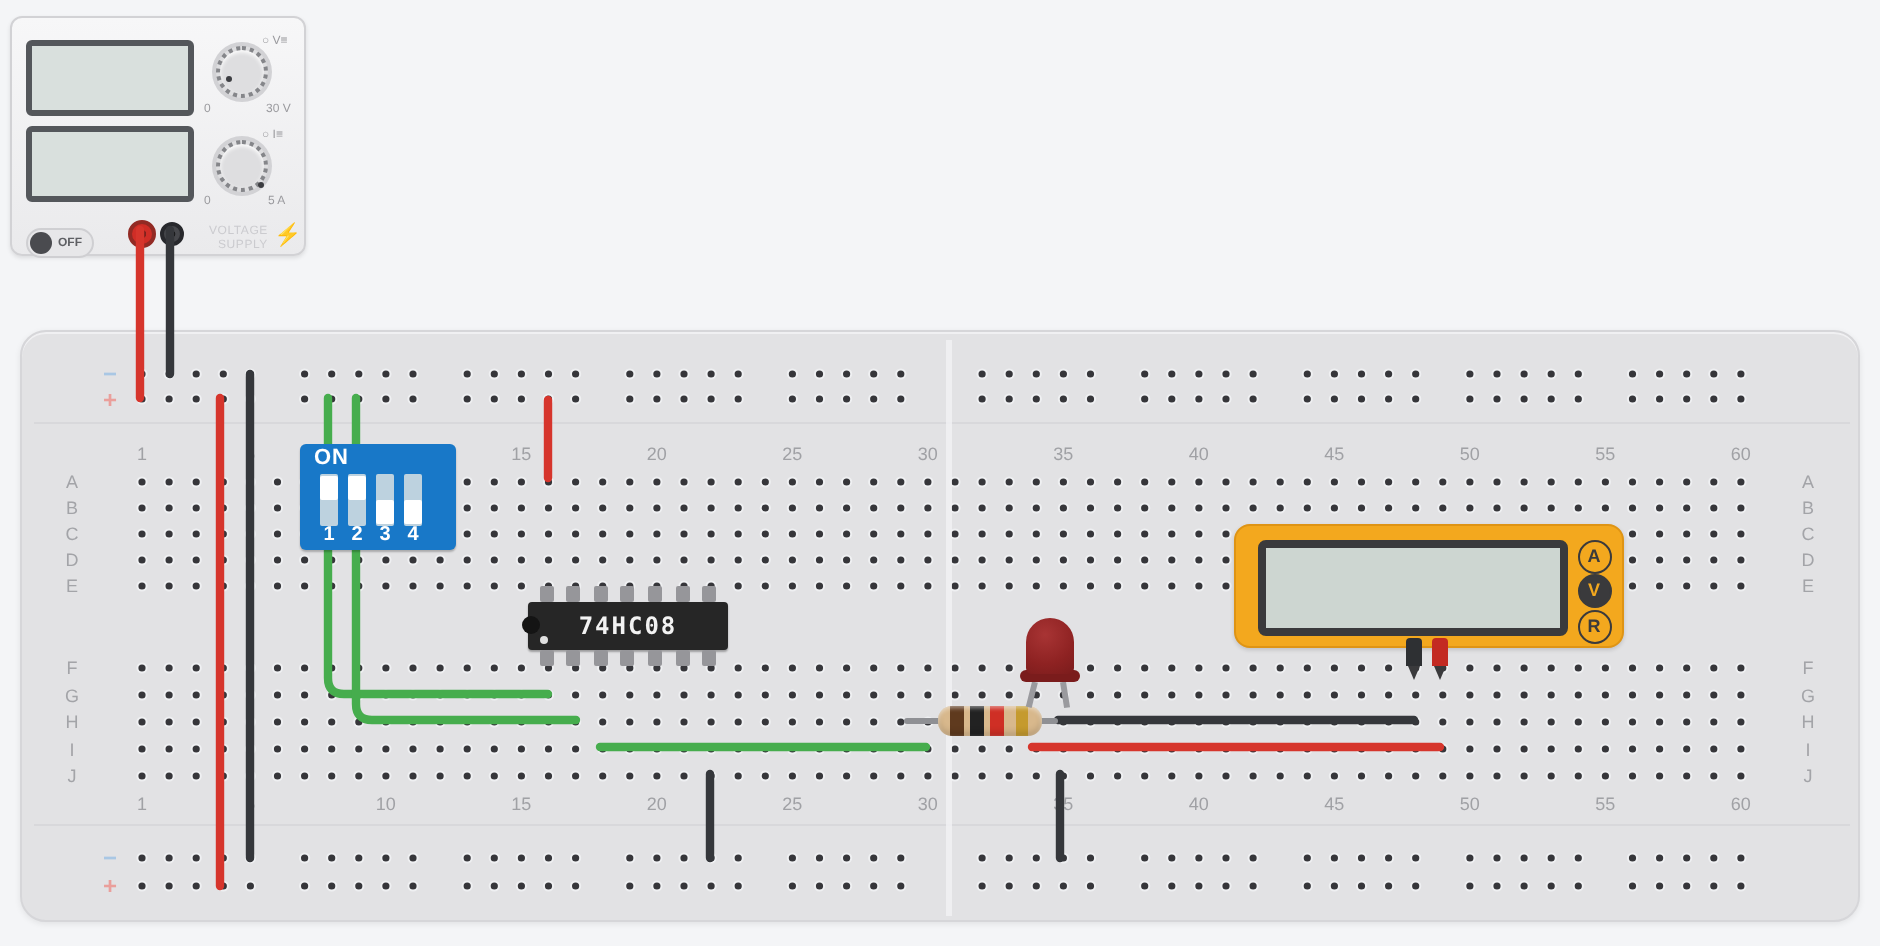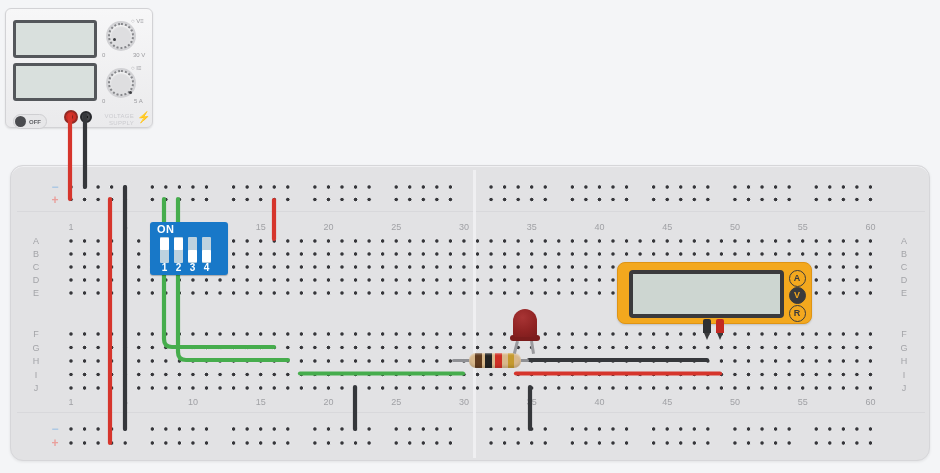--- a/index.html
+++ b/index.html
@@ -1009,20 +1009,40 @@
       <div class="dip-track" style="left: 38px;">
         <div class="dip-knob" style="top: 13px;"></div>
       </div>
       <div class="dip-num" style="left: 36px;">3</div>
       <div class="dip-track" style="left: 52px;">
         <div class="dip-knob" style="top: 13px;"></div>
       </div>
       <div class="dip-num" style="left: 50px;">4</div>
     </div>
 
+  <div id="ic">
+    <div class="ic-body"></div>
+    <div class="ic-notch"></div>
+    <div class="ic-dot"></div>
+    <div class="ic-label">74HC08</div>
+  <div class="ic-pin" style="left: 5.75px; top: 0px;"></div>
+      <div class="ic-pin" style="left: 5.75px; top: 32px;"></div>
+      <div class="ic-pin" style="left: 19.3px; top: 0px;"></div>
+      <div class="ic-pin" style="left: 19.3px; top: 32px;"></div>
+      <div class="ic-pin" style="left: 32.85px; top: 0px;"></div>
+      <div class="ic-pin" style="left: 32.85px; top: 32px;"></div>
+      <div class="ic-pin" style="left: 46.4px; top: 0px;"></div>
+      <div class="ic-pin" style="left: 46.4px; top: 32px;"></div>
+      <div class="ic-pin" style="left: 59.95px; top: 0px;"></div>
+      <div class="ic-pin" style="left: 59.95px; top: 32px;"></div>
+      <div class="ic-pin" style="left: 73.5px; top: 0px;"></div>
+      <div class="ic-pin" style="left: 73.5px; top: 32px;"></div>
+      <div class="ic-pin" style="left: 87.05px; top: 0px;"></div>
+      <div class="ic-pin" style="left: 87.05px; top: 32px;"></div>
+    </div>
 
   <div id="resistor">
     <div class="res-lead"></div>
     <div class="res-body" id="res-body" style="background: linear-gradient(90deg, rgb(216, 184, 140) 0px, rgb(216, 184, 140) 6px, rgb(95, 58, 30) 6px, rgb(95, 58, 30) 13px, rgb(216, 184, 140) 13px, rgb(216, 184, 140) 16px, rgb(34, 34, 34) 16px, rgb(34, 34, 34) 23px, rgb(216, 184, 140) 23px, rgb(216, 184, 140) 26px, rgb(207, 47, 37) 26px, rgb(207, 47, 37) 33px, rgb(216, 184, 140) 33px, rgb(216, 184, 140) 39px, rgb(197, 154, 46) 39px, rgb(197, 154, 46) 45px, rgb(216, 184, 140) 45px);"></div>
   </div>
 
   <div id="led">
     <div class="led-leg" style="left:13px;transform:rotate(14deg);"></div>
     <div class="led-leg" style="left:27px;transform:rotate(-9deg);"></div>
     <div class="led-flange"></div>

